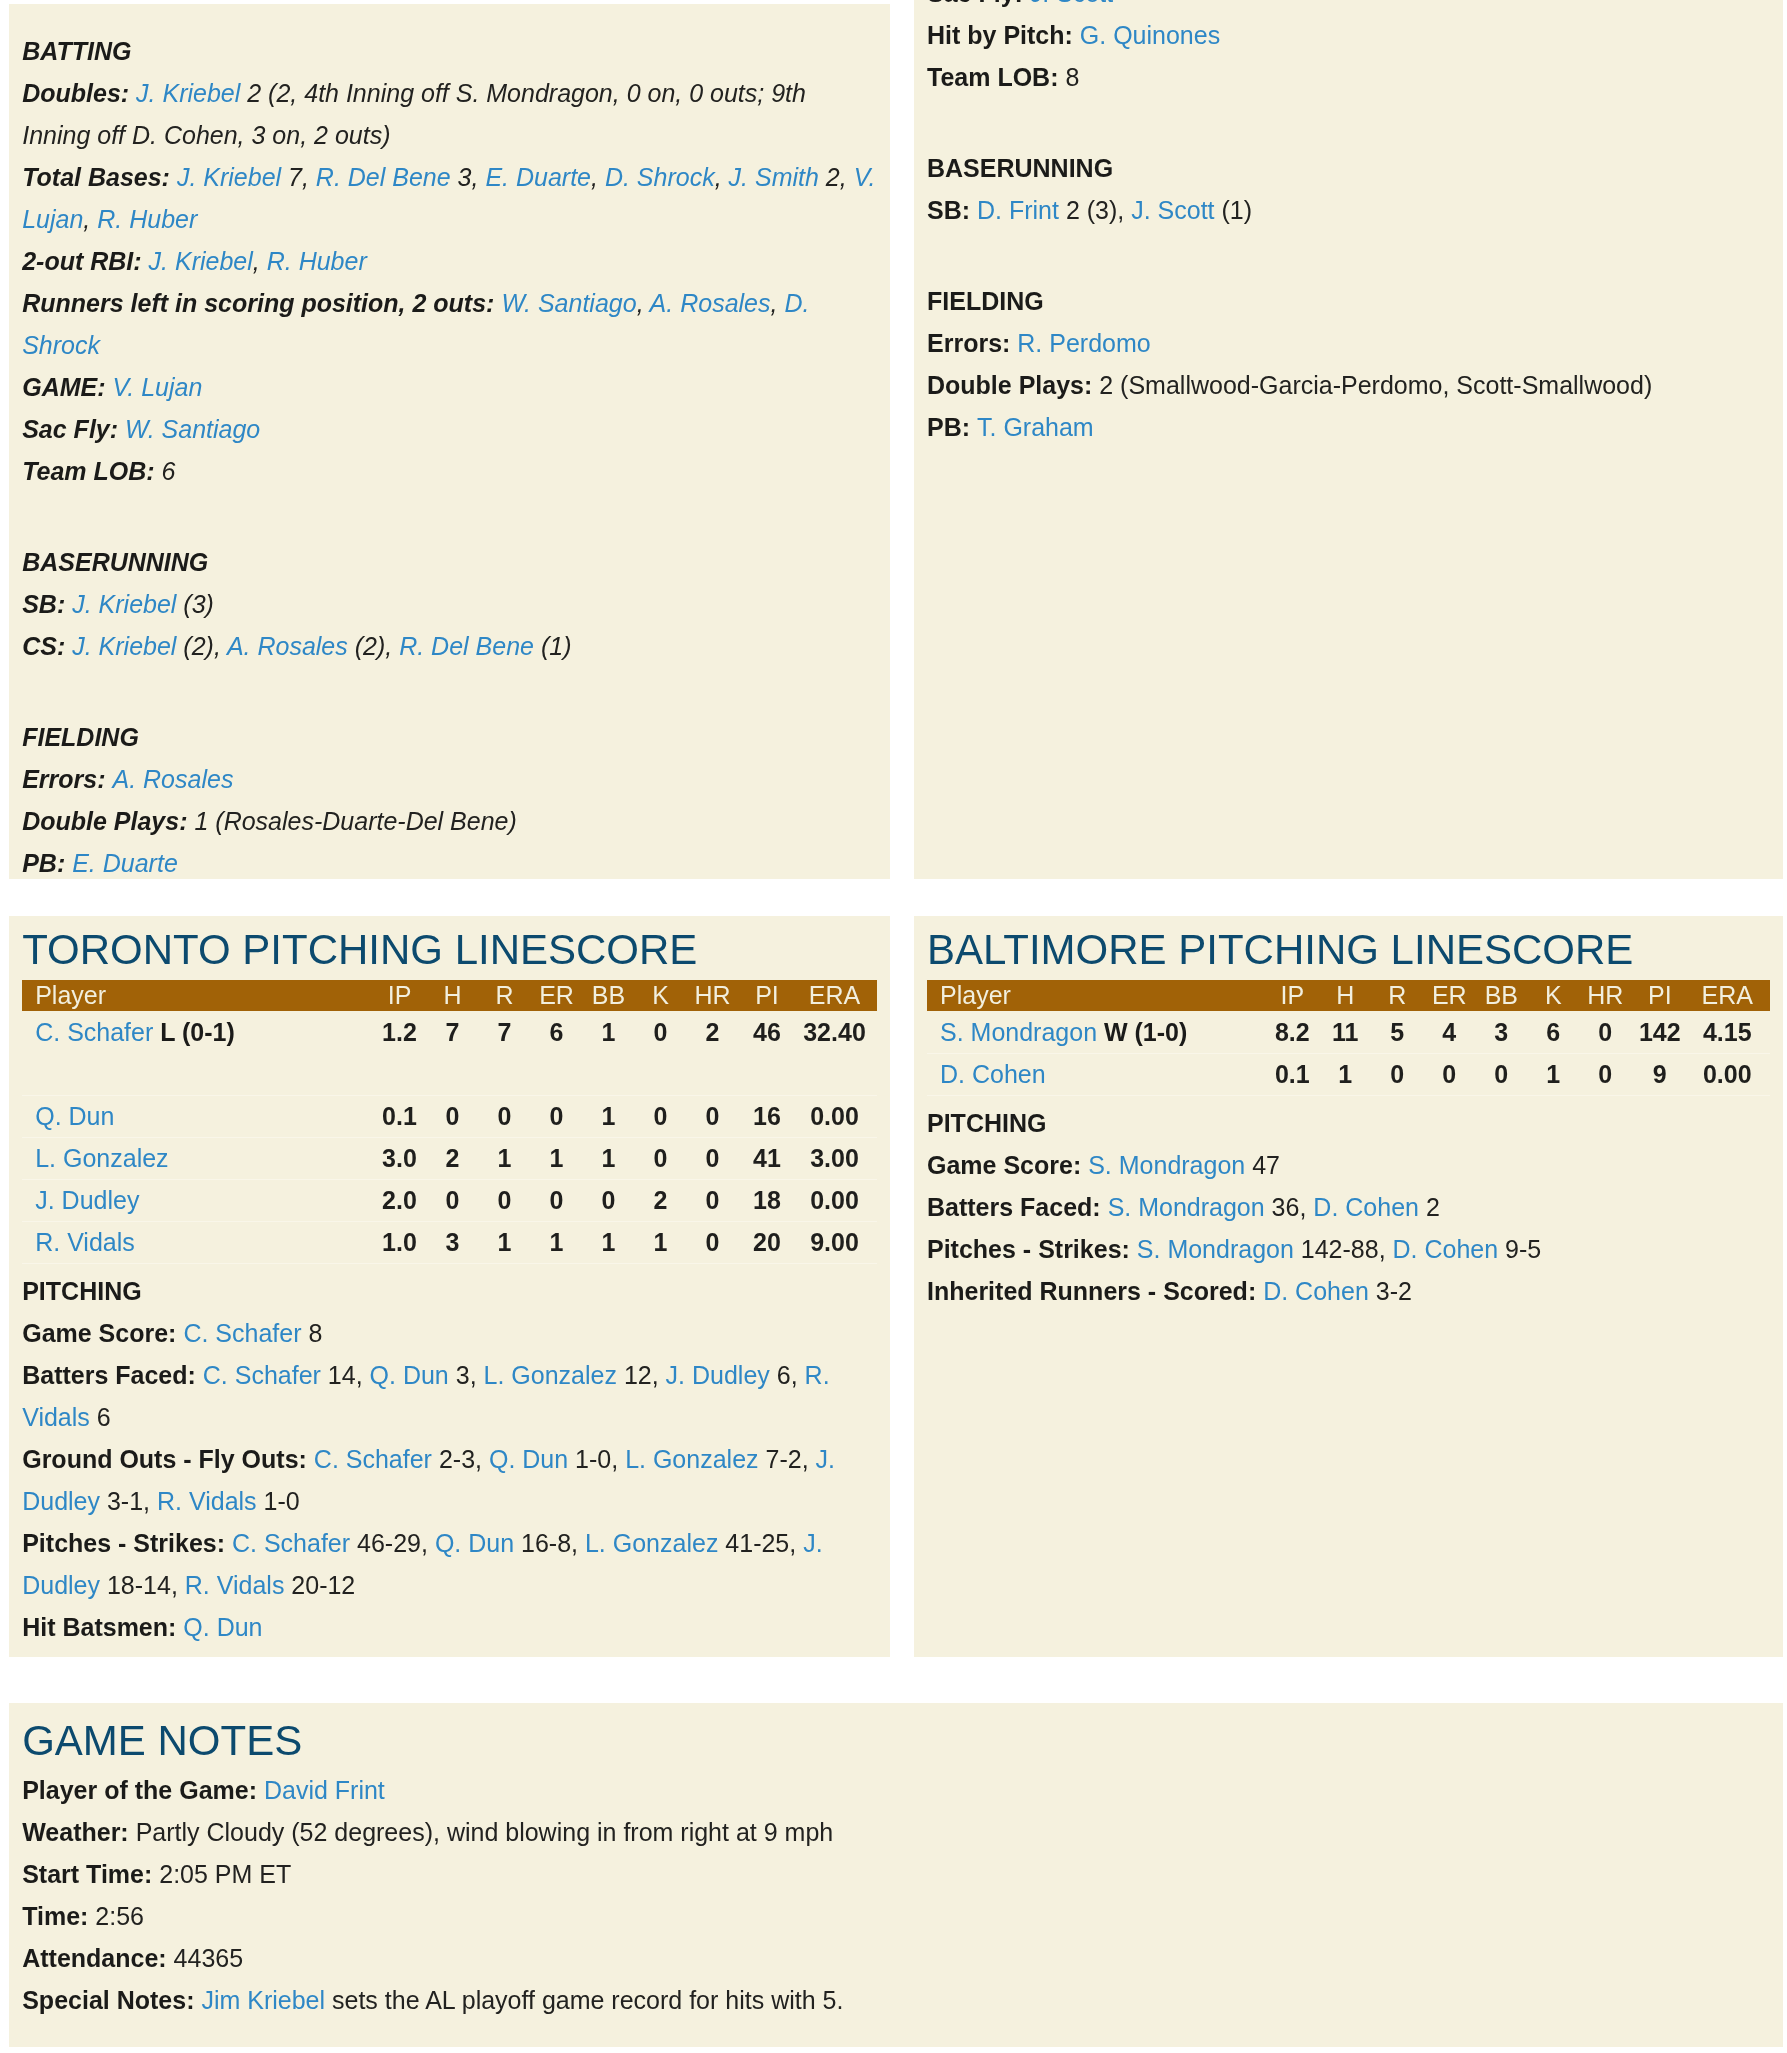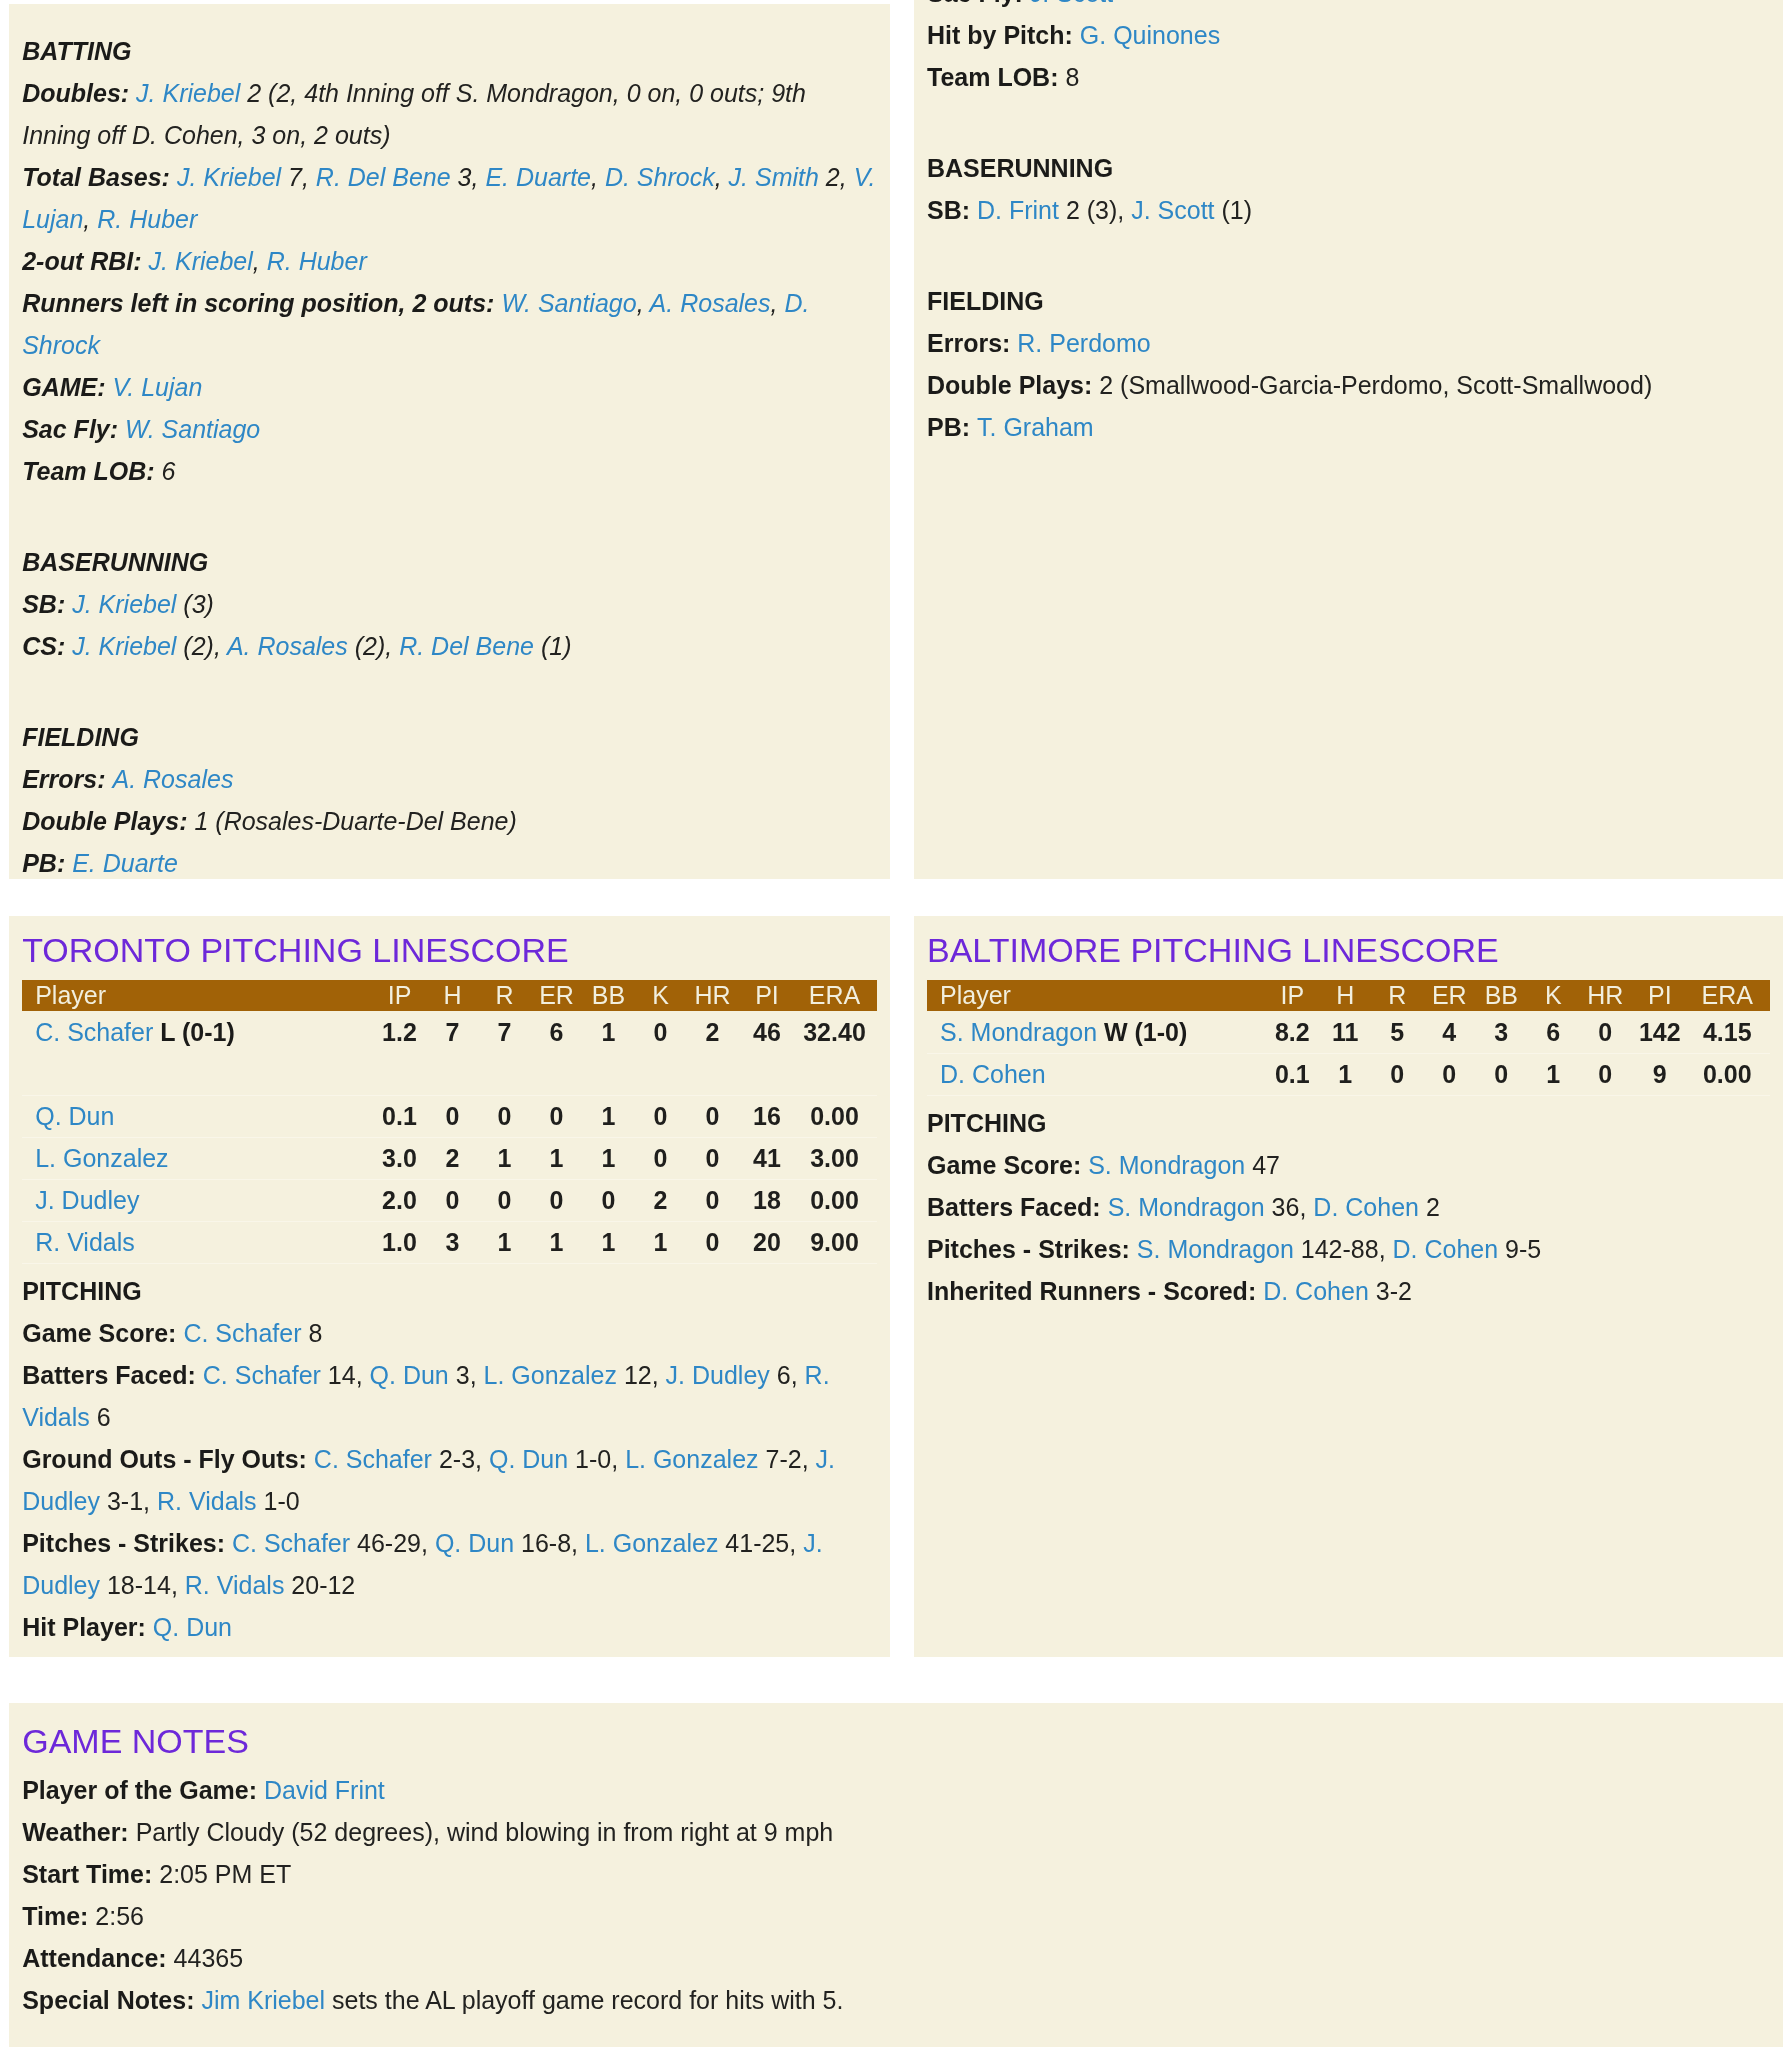--- a/index.html
+++ b/index.html
@@ -13,21 +13,21 @@
   #panel-game-notes{left:9.2px;top:1703px;width:1774px;height:344px;}
   .content{padding:26px 13px 0 13px;}
   .content.tight{padding:11px 13px 0 13px;}
   .shift-up{position:relative;top:-28px;}
   .line{font-size:25px;line-height:42px;color:#222220;}
   .seg-b{font-weight:700;color:#1b1b19;}
   .seg-r{font-weight:400;color:#222220;}
   .seg-l{font-weight:400;color:#2e87c6;cursor:pointer;}
   .sec-title{font-size:25px;line-height:42px;font-weight:700;color:#1b1b19;}
   .section + .section{margin-top:49px;}
-  .panel-title{font-size:34px;line-height:46px;font-weight:400;color:#6d28d9;}
+  .panel-title{font-size:42px;line-height:46px;font-weight:400;color:#0c4a6e;}
   .linescore{margin-top:7.4px;border-bottom:1.8px solid #f9f6e9;}
   .ls-header{height:31px;background:#a16207;color:#f2efde;display:flex;align-items:center;font-size:25px;}
   .ls-row{height:42px;display:flex;align-items:center;font-size:25px;box-sizing:border-box;}
   .ls-row.sep{border-top:1.8px solid #f9f6e9;}
   .ls-row.blank{height:42px;}
   .c-player{flex:1;padding-left:13px;text-align:left;white-space:nowrap;overflow:hidden;}
   .c-ip{width:54px;text-align:center;}
   .c-num{width:52px;text-align:center;}
   .c-pi{width:57px;text-align:center;}
   .c-era{width:78px;text-align:center;margin-right:3.7px;}
@@ -166,21 +166,21 @@
             </div>
           </div>
         </div>
       <div class="pitch-sections">
           <div class="section">
             <div class="sec-title">PITCHING</div>
             <div class="line"><span class="seg-b">Game Score: </span><span class="seg-l">C. Schafer</span><span class="seg-r"> 8</span></div>
             <div class="line"><span class="seg-b">Batters Faced: </span><span class="seg-l">C. Schafer</span><span class="seg-r"> 14, </span><span class="seg-l">Q. Dun</span><span class="seg-r"> 3, </span><span class="seg-l">L. Gonzalez</span><span class="seg-r"> 12, </span><span class="seg-l">J. Dudley</span><span class="seg-r"> 6, </span><span class="seg-l">R. Vidals</span><span class="seg-r"> 6</span></div>
             <div class="line"><span class="seg-b">Ground Outs - Fly Outs: </span><span class="seg-l">C. Schafer</span><span class="seg-r"> 2-3, </span><span class="seg-l">Q. Dun</span><span class="seg-r"> 1-0, </span><span class="seg-l">L. Gonzalez</span><span class="seg-r"> 7-2, </span><span class="seg-l">J. Dudley</span><span class="seg-r"> 3-1, </span><span class="seg-l">R. Vidals</span><span class="seg-r"> 1-0</span></div>
             <div class="line"><span class="seg-b">Pitches - Strikes: </span><span class="seg-l">C. Schafer</span><span class="seg-r"> 46-29, </span><span class="seg-l">Q. Dun</span><span class="seg-r"> 16-8, </span><span class="seg-l">L. Gonzalez</span><span class="seg-r"> 41-25, </span><span class="seg-l">J. Dudley</span><span class="seg-r"> 18-14, </span><span class="seg-l">R. Vidals</span><span class="seg-r"> 20-12</span></div>
-            <div class="line"><span class="seg-b">Hit Player: </span><span class="seg-l">Q. Dun</span></div>
+            <div class="line"><span class="seg-b">Hit Batsmen: </span><span class="seg-l">Q. Dun</span></div>
           </div>
         </div>
     </div>
   </div>
 
   <div class="panel" id="panel-bal-pitching">
     <div class="content tight">
       <div class="panel-title">BALTIMORE PITCHING LINESCORE</div>
       <div>
           <div class="linescore">

